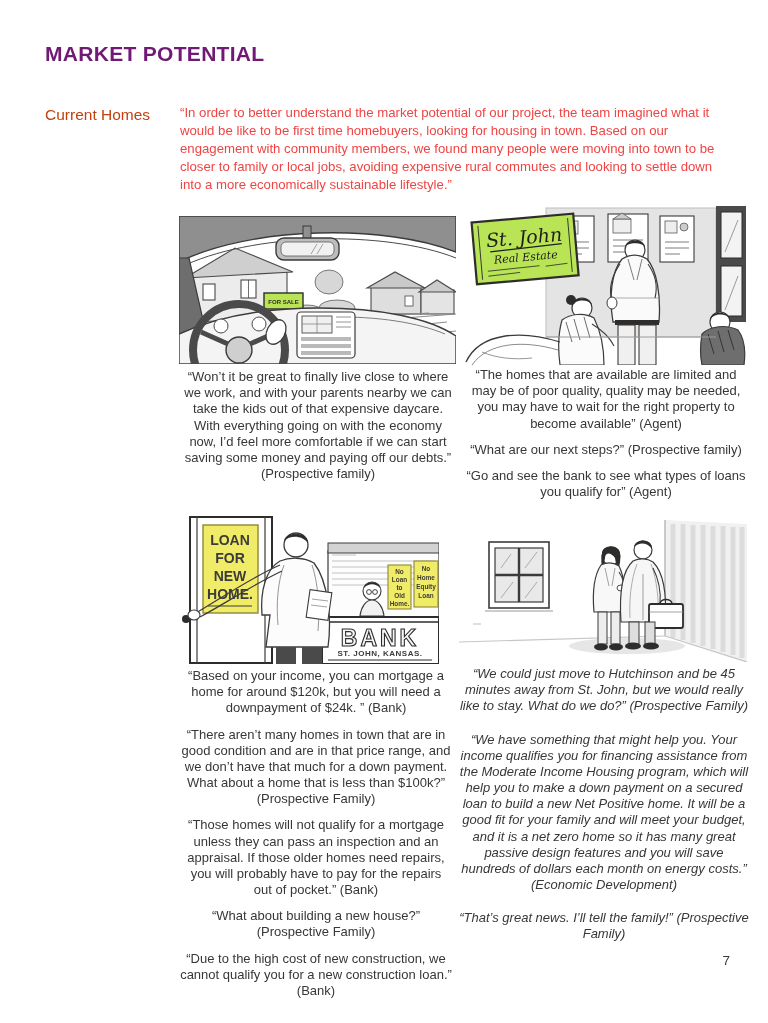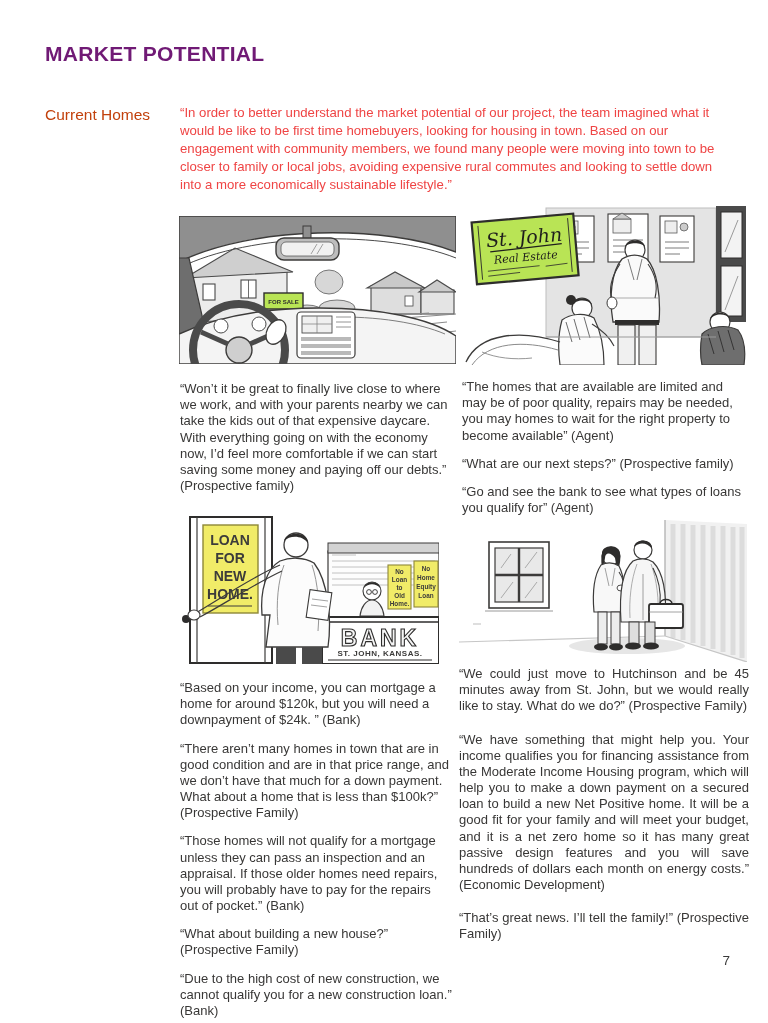--- a/index.html
+++ b/index.html
@@ -20,23 +20,23 @@
   #section-label{
     left:45px;top:106px;
     font-size:15.5px;color:#c2410c;
   }
   #intro{
     left:180px;top:104px;width:552px;
     font-size:13.2px;line-height:1.36;color:#ef4444;
   }
   .figure{overflow:hidden;}
   .caption{font-size:13px;line-height:1.245;color:#383736;}
-  .caption p{margin:12px 0 10px 0;}
+  .caption p{margin:0 0 10px 0;text-align:center;}
   .caption.justified{text-align:justify;}
-  .caption.justified p{margin:0 0 17px 0;}
+  .caption.justified p{margin:0 0 17px 0;font-style:italic;}
   #cap-car{left:180px;top:369px;width:276px;}
   #cap-office{left:462px;top:367px;width:288px;}
   #cap-bank{left:180px;top:668px;width:272px;}
   #cap-room{left:459px;top:666px;width:290px;}
   #fig-car{left:179px;top:216px;width:277px;height:148px;}
   #fig-office{left:462px;top:202px;width:284px;height:163px;}
   #fig-bank{left:180px;top:515px;width:259px;height:149px;}
   #fig-room{left:459px;top:516px;width:288px;height:146px;}
   #page-number{
     left:690px;top:953px;width:40px;
@@ -206,21 +206,21 @@
     <path d="M20,150 C34,156 52,158 70,156" fill="none" stroke="#8a8a8a" stroke-width="0.9"></path>
     <line x1="84" y1="135" x2="254" y2="135" stroke="#9a9a9a" stroke-width="1"></line>
   </svg>
 </div>
 
 <div class="abs caption" id="cap-car">
   <p>“Won’t it be great to finally live close to where we work, and with your parents nearby we can take the kids out of that expensive daycare. With everything going on with the economy now, I’d feel more comfortable if we can start saving some money and paying off our debts.” (Prospective family)</p>
 </div>
 
 <div class="abs caption" id="cap-office">
-  <p>“The homes that are available are limited and may be of poor quality, repairs may be needed, you may homes to wait for the right property to become available” (Agent)</p>
+  <p>“The homes that are available are limited and may be of poor quality, quality may be needed, you may have to wait for the right property to become available” (Agent)</p>
   <p>“What are our next steps?” (Prospective family)</p>
   <p>“Go and see the bank to see what types of loans you qualify for” (Agent)</p>
 </div>
 
 <div class="abs figure" id="fig-bank">
   <svg width="259" height="149" viewBox="0 0 259 149">
 
     <rect x="10" y="2" width="82" height="146" fill="#ffffff" stroke="#2e2d2c" stroke-width="2"></rect>
     <line x1="17" y1="2" x2="17" y2="148" stroke="#3c3b3a" stroke-width="1.2"></line>
     <line x1="85" y1="2" x2="85" y2="148" stroke="#3c3b3a" stroke-width="1.2"></line>

